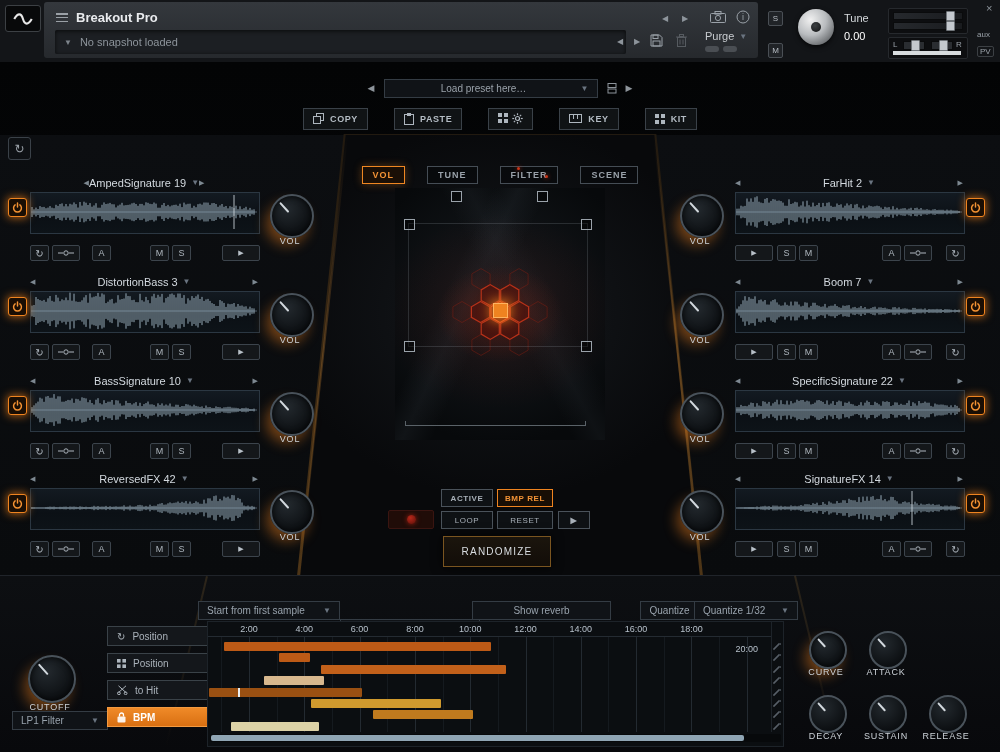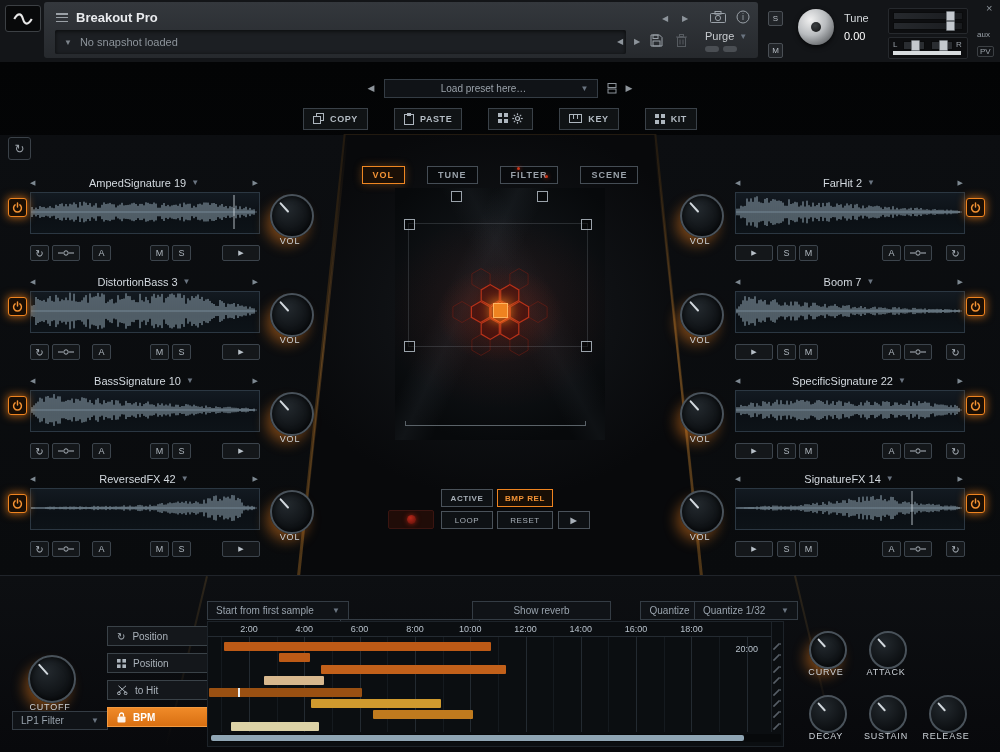--- a/index.html
+++ b/index.html
@@ -353,23 +353,24 @@
   <div class="abs cbtn" style="left:441px;top:489px;width:50px;height:16px;">ACTIVE</div>
   <div class="abs cbtn orange" style="left:497px;top:489px;width:54px;height:16px;">BMP REL</div>
   <div class="abs led" style="left:388px;top:510px;width:44px;height:17px;">
       <i></i>
     </div>
   <div class="abs cbtn" style="left:441px;top:511px;width:50px;height:16px;font-weight:normal;">LOOP</div>
   <div class="abs cbtn" style="left:497px;top:511px;width:54px;height:16px;font-weight:normal;">RESET</div>
   <div class="abs cbtn" style="left:558px;top:511px;width:30px;height:16px;">
       <span class="play">▶</span>
     </div>
+  <div class="abs rand" style="left:443px;top:536px;width:106px;height:29px;">RANDOMIZE</div>
 
   <div id="slots-layer">
-      <div class="slotname abs" style="left: 30px; top: 176px; width: 228px;">
+      <div class="slotname abs" style="left: 30px; top: 176px; width: 228px; justify-content: center;">
         <span class="sarr">◀</span>
         <span class="nm">
           <span>AmpedSignature 19</span>
           <span class="caret">▼</span>
         </span>
         <span class="sarr">▶</span>
       </div>
       <div class="wavebox abs" style="left: 30px; top: 192px; width: 228px; height: 40px;">
         <svg width="226" height="38" viewBox="0 0 226 38">
           <line x1="0" y1="19" x2="226" y2="19" stroke="#5c6c7a" stroke-width="1" opacity=".85"></line>
@@ -827,21 +828,21 @@
   <div class="abs lbtn bpm" style="left:107px;top:707px;">
     <span>
         <svg width="9" height="11" viewBox="0 0 9 11">
           <rect x="0.5" y="4.5" width="8" height="6" rx="1" fill="#fff" opacity="0.9"></rect>
           <path d="M2.5 4.5 V3 a2 2 0 0 1 4 0 V4.5" fill="none" stroke="#fff" stroke-width="1.3"></path>
         </svg>
       </span>
     <span>BPM</span>
   </div>
 
-  <div class="abs dd" style="left:207px;top:601px;width:124px;">
+  <div class="abs dd" style="left:198px;top:601px;width:124px;">
     <span>Start from first sample</span>
       <span class="spacer"></span>
       <span class="caret">▼</span>
   </div>
   <div class="abs dd" style="left:340px;top:601px;width:122px;justify-content:center;margin-top:18px;">
     <span>Show delay</span>
   </div>
   <div class="abs dd" style="left:472px;top:601px;width:121px;justify-content:center;">
     <span>Show reverb</span>
   </div>

